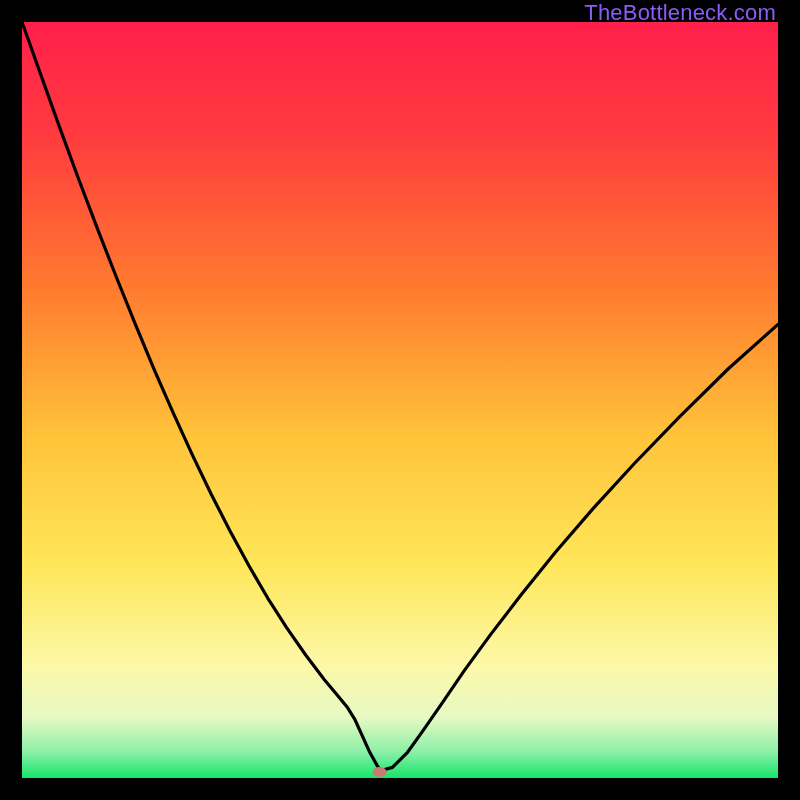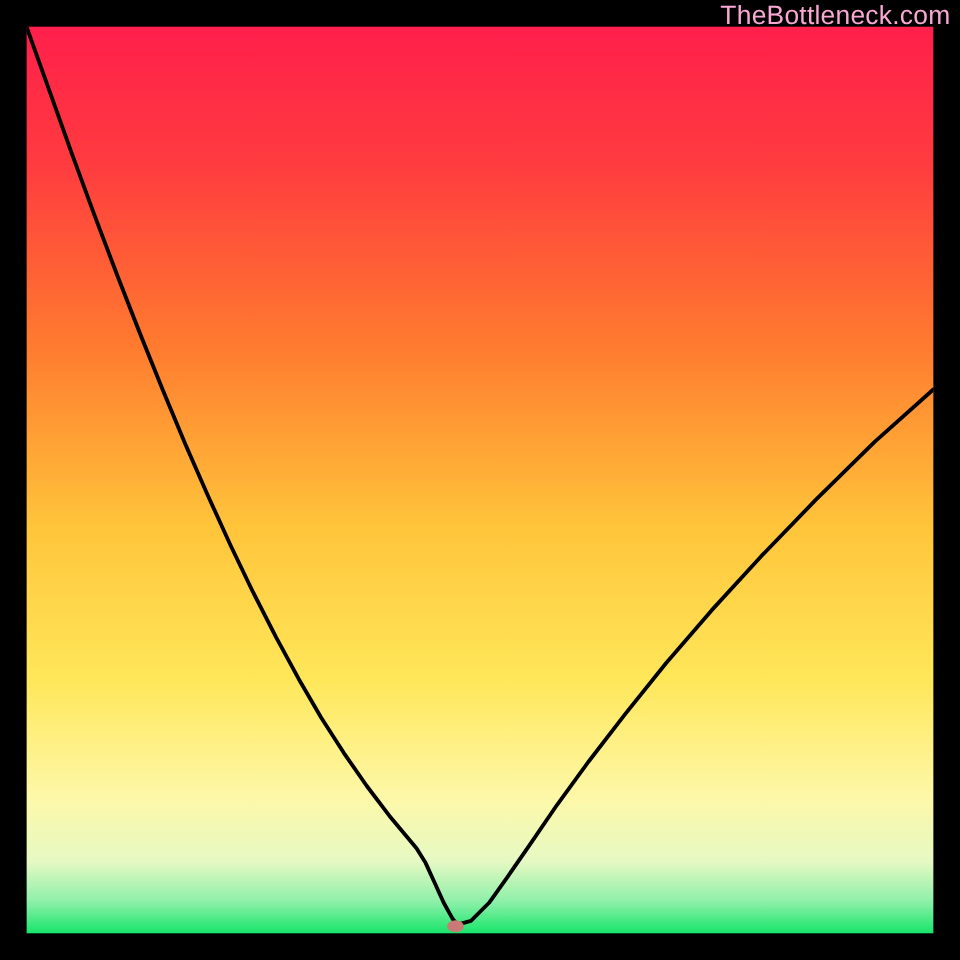--- a/index.html
+++ b/index.html
@@ -22,22 +22,22 @@
   .plot-area {
     position: absolute;
     left: 0;
     top: 0;
     width: 756px;
     height: 756px;
   }
   .watermark {
     position: absolute;
     top: 0px;
-    right: 8px;
-    color: #f9a8d4;
+    right: 24px;
+    color: #8b5cf6;
     font-size: 22px;
     font-weight: 500;
     letter-spacing: 0.2px;
     z-index: 5;
   }
 </style>
 </head>
 <body>
 
 <div class="watermark">TheBottleneck.com</div>

